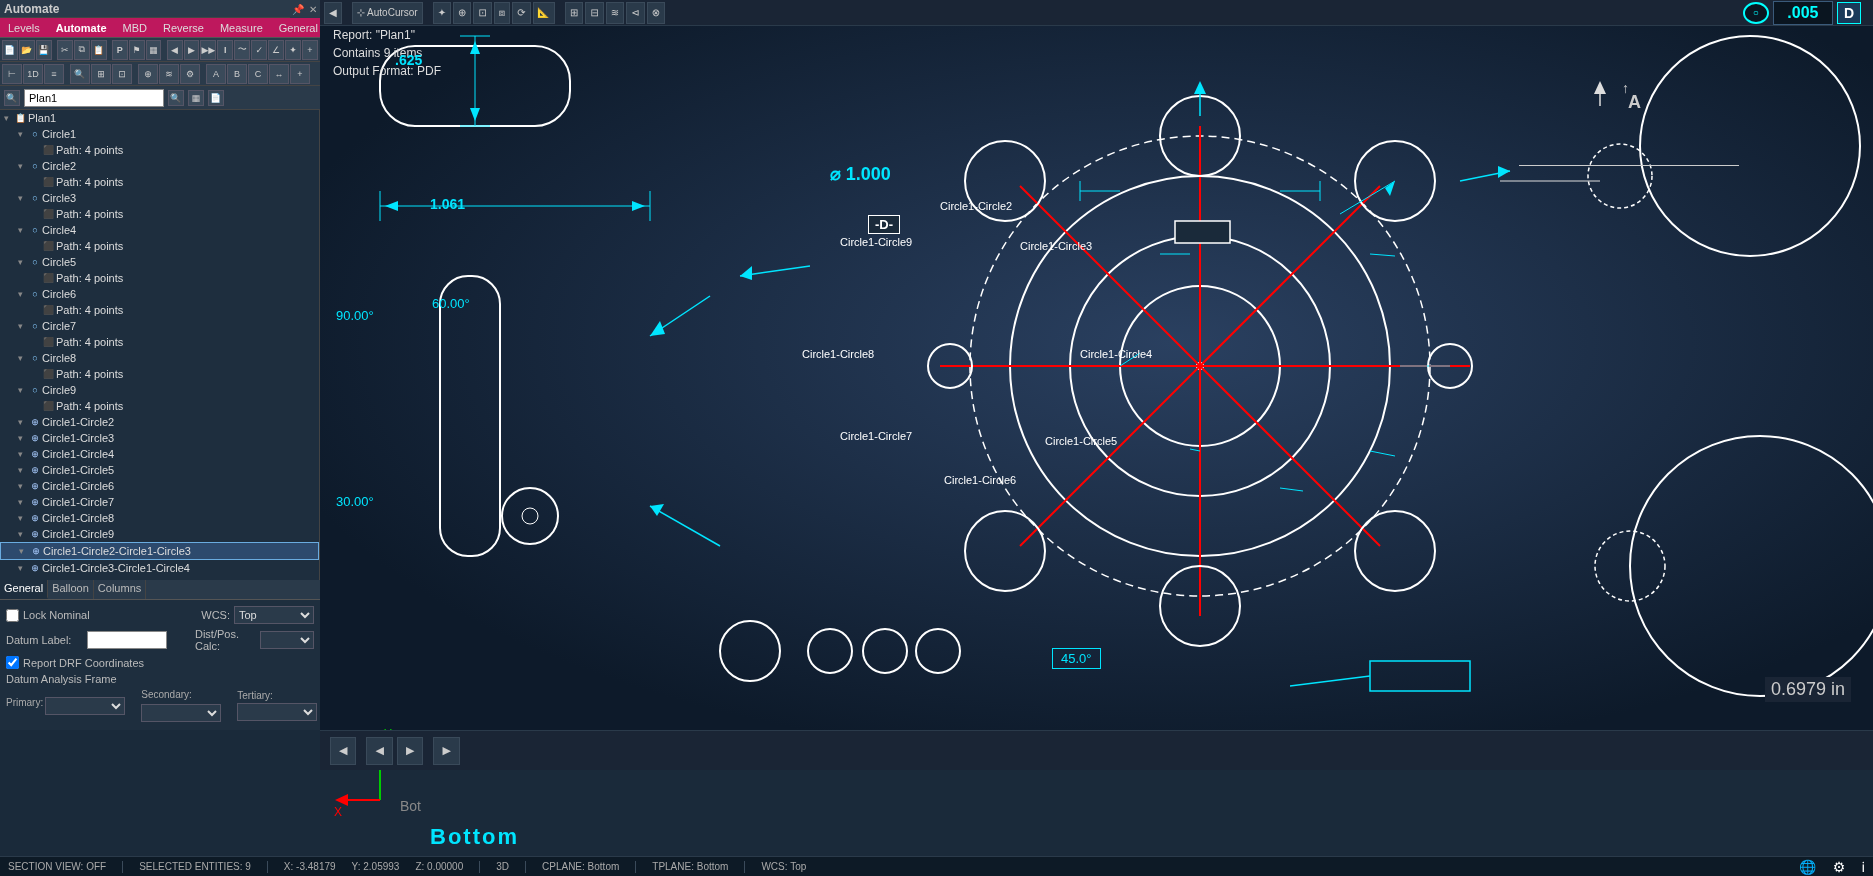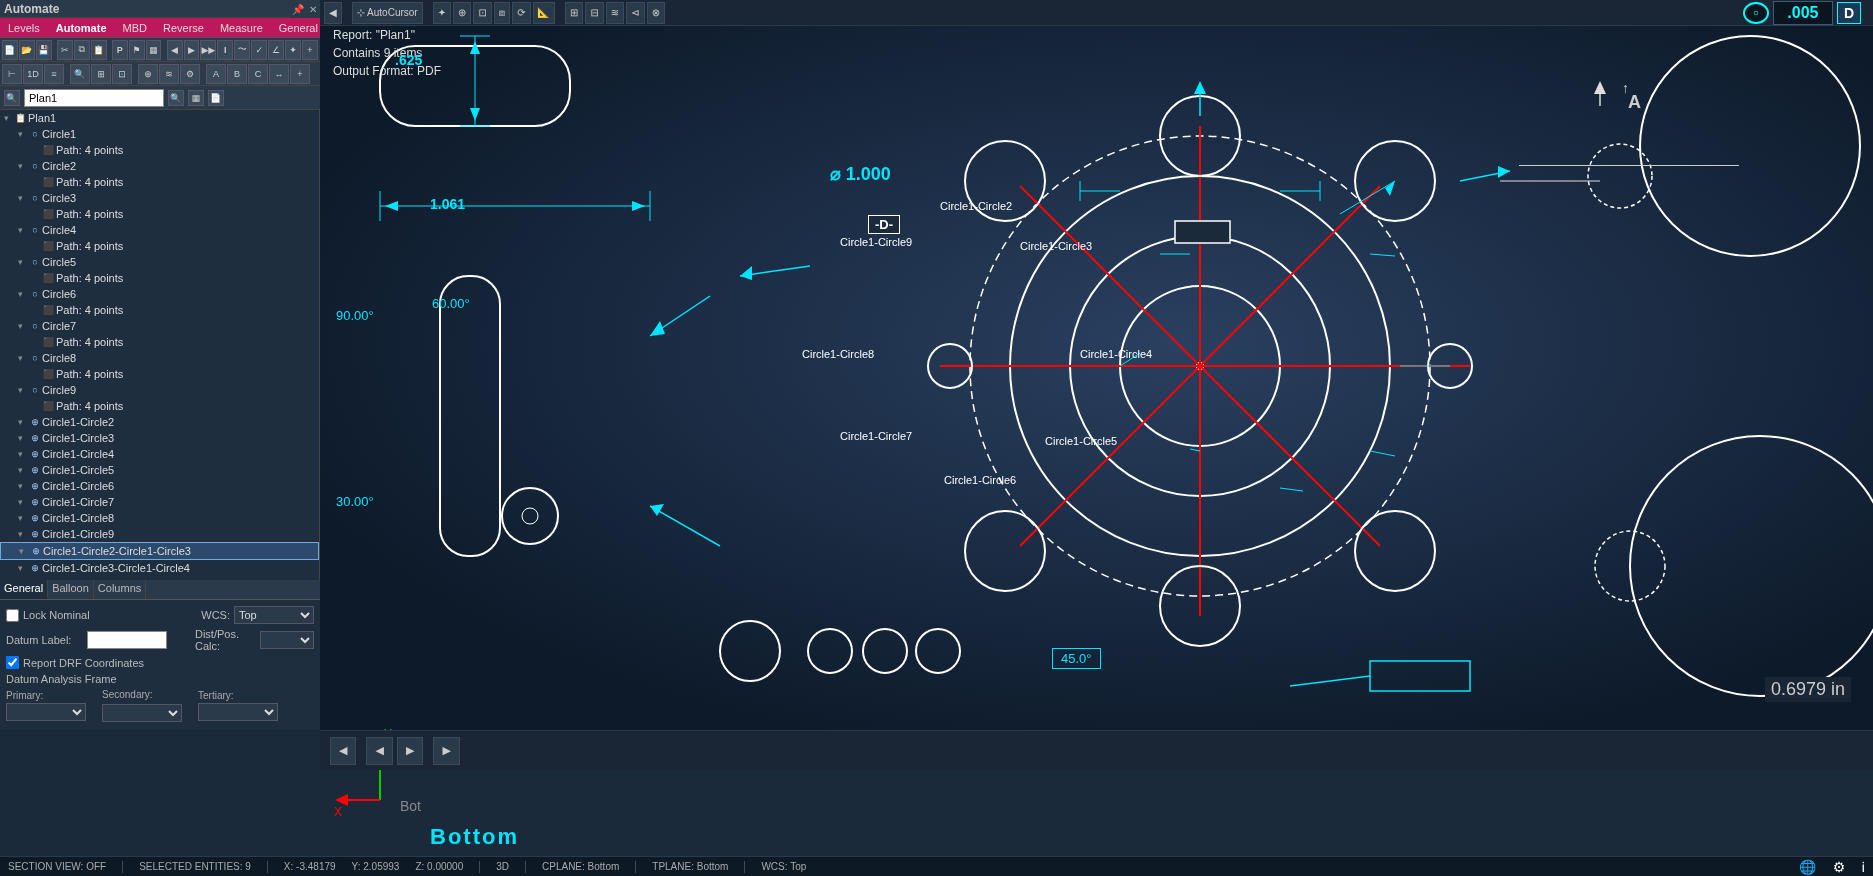--- a/index.html
+++ b/index.html
@@ -377,21 +377,21 @@
   <div class="prop-row">
     <label class="checkbox-row">
       <input type="checkbox" checked="" style="">
       <span>Report DRF Coordinates</span>
     </label>
   </div>
   <div class="prop-row">
     <span style="color:#bbb;">Datum Analysis Frame</span>
   </div>
   <div class="prop-row" style="gap:16px;">
-    <div style="display:flex; flex-direction:column; gap:2px;">
+    <div style="display:flex; flex-direction:row; gap:2px;">
       <span style="color:#aaa; font-size:10px;">Primary:</span>
       <select class="prop-sub-select"></select>
     </div>
     <div style="display:flex; flex-direction:column; gap:4px;">
       <span style="color:#aaa; font-size:10px;">Secondary:</span>
       <select class="prop-sub-select"></select>
     </div>
     <div style="display:flex; flex-direction:column; gap:2px;">
       <span style="color:#aaa; font-size:10px;">Tertiary:</span>
       <select class="prop-sub-select"></select>

